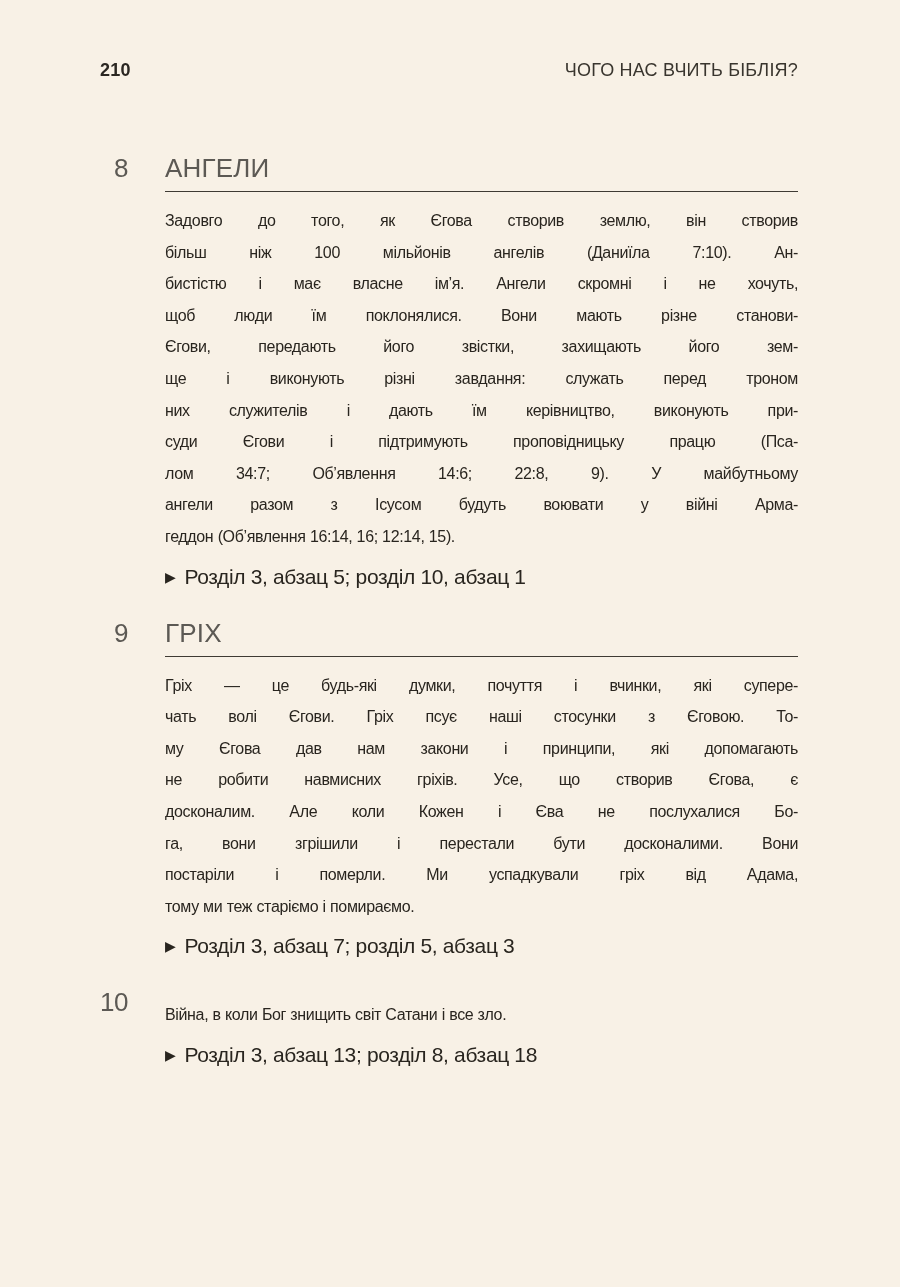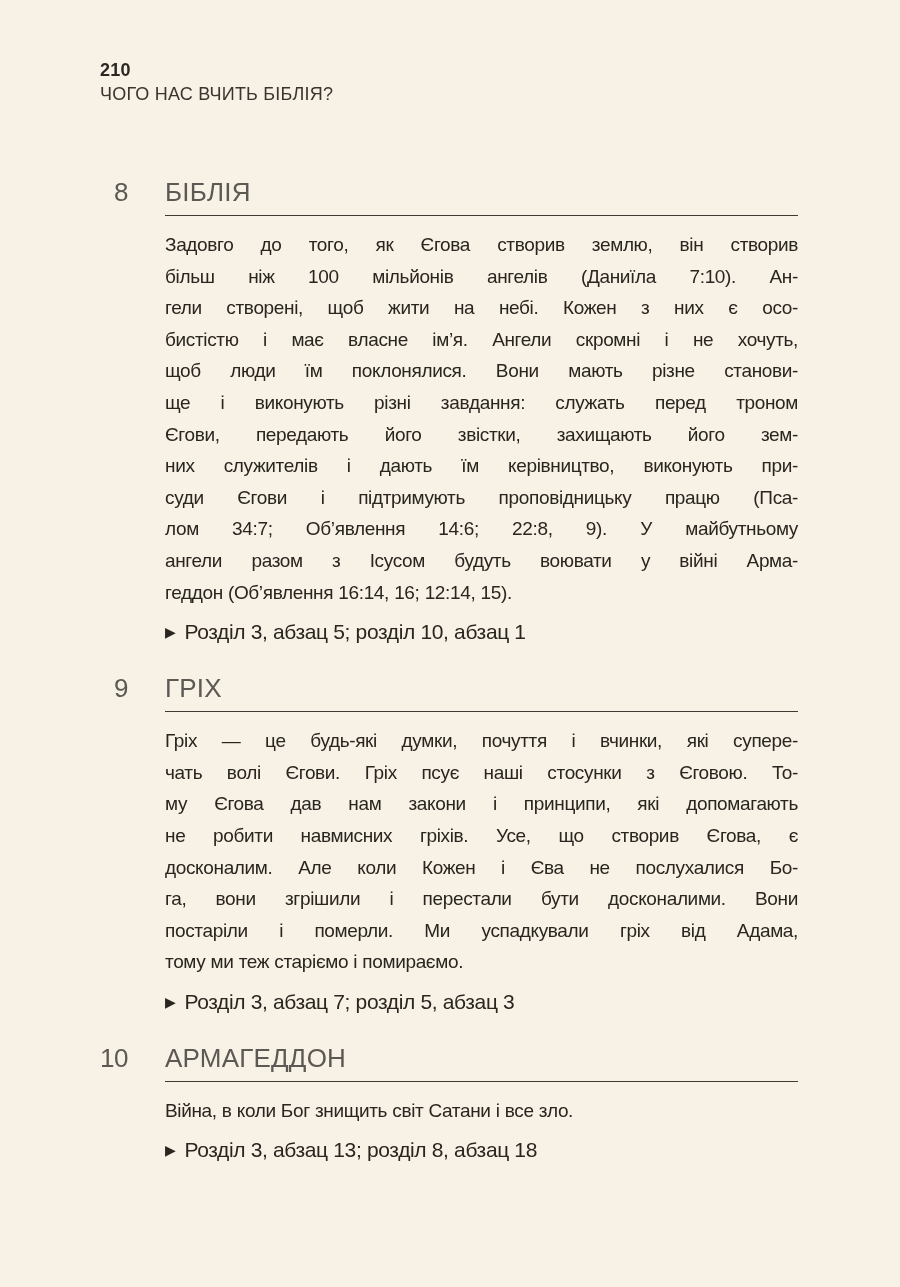--- a/index.html
+++ b/index.html
@@ -21,21 +21,20 @@
   .page{
     width:900px;height:1287px;
     padding:58px 102px 0 100px;
   }
   .running-header{
     display:flex;
     justify-content:space-between;
     align-items:baseline;
     font-size:18px;
     line-height:24px;
-    flex-direction:column;
   }
   .page-number{
     font-weight:700;
     color:#2b2722;
     letter-spacing:0.2px;
   }
   .running-title{
     font-weight:400;
     color:var(--header_text);
     letter-spacing:0.2px;
@@ -63,21 +62,21 @@
   }
   .entry-title{
     font-size:26px;
     line-height:32px;
     font-weight:500;
     color:var(--heading);
     letter-spacing:0.2px;
   }
   .entry-body{
     margin-top:13px;
-    font-size:19px;
+    font-size:16px;
     line-height:31.6px;
     letter-spacing:-0.35px;
     word-spacing:0.2px;
   }
   .pline{
     text-align:justify;
     text-align-last:justify;
     white-space:normal;
   }
   .pline.lastline{
@@ -107,30 +106,29 @@
   <div class="running-header">
     <span class="page-number">210</span>
     <span class="running-title">ЧОГО НАС ВЧИТЬ БІБЛІЯ?</span>
   </div>
 
   <div class="entries">
   <div class="entry">
     <div class="entry-number">8</div>
     <div class="entry-main">
       <div class="entry-titlebar">
-        <span class="entry-title">БІБЛІЯ</span>
+        <span class="entry-title">АНГЕЛИ</span>
       </div>
       <div class="entry-body">
             <div class="pline">Задовго до того, як Єгова створив землю, він створив</div>
             <div class="pline">більш ніж 100 мільйонів ангелів (Даниїла 7:10). Ан-</div>
-            <div class="pline">гели створені, щоб жити на небі. Кожен з них є осо-</div>
             <div class="pline">бистістю і має власне ім’я. Ангели скромні і не хочуть,</div>
             <div class="pline">щоб люди їм поклонялися. Вони мають різне станови-</div>
+            <div class="pline">Єгови, передають його звістки, захищають його зем-</div>
             <div class="pline">ще і виконують різні завдання: служать перед троном</div>
-            <div class="pline">Єгови, передають його звістки, захищають його зем-</div>
             <div class="pline">них служителів і дають їм керівництво, виконують при-</div>
             <div class="pline">суди Єгови і підтримують проповідницьку працю (Пса-</div>
             <div class="pline">лом 34:7; Об’явлення 14:6; 22:8, 9). У майбутньому</div>
             <div class="pline">ангели разом з Ісусом будуть воювати у війні Арма-</div>
             <div class="pline lastline">геддон (Об’явлення 16:14, 16; 12:14, 15).</div>
           </div>
       <div class="entry-reference">
         <span class="bullet">▶</span>
         <span>Розділ 3, абзац 5; розділ 10, абзац 1</span>
       </div>
@@ -156,23 +154,20 @@
       <div class="entry-reference">
         <span class="bullet">▶</span>
         <span>Розділ 3, абзац 7; розділ 5, абзац 3</span>
       </div>
     </div>
   </div>
 
   <div class="entry">
     <div class="entry-number">10</div>
     <div class="entry-main">
-      <div class="entry-titlebar">
-        <span class="entry-title">АРМАГЕДДОН</span>
-      </div>
       <div class="entry-body">
             <div class="pline lastline">Війна, в коли Бог знищить світ Сатани і все зло.</div>
           </div>
       <div class="entry-reference">
         <span class="bullet">▶</span>
         <span>Розділ 3, абзац 13; розділ 8, абзац 18</span>
       </div>
     </div>
   </div>
 </div>

